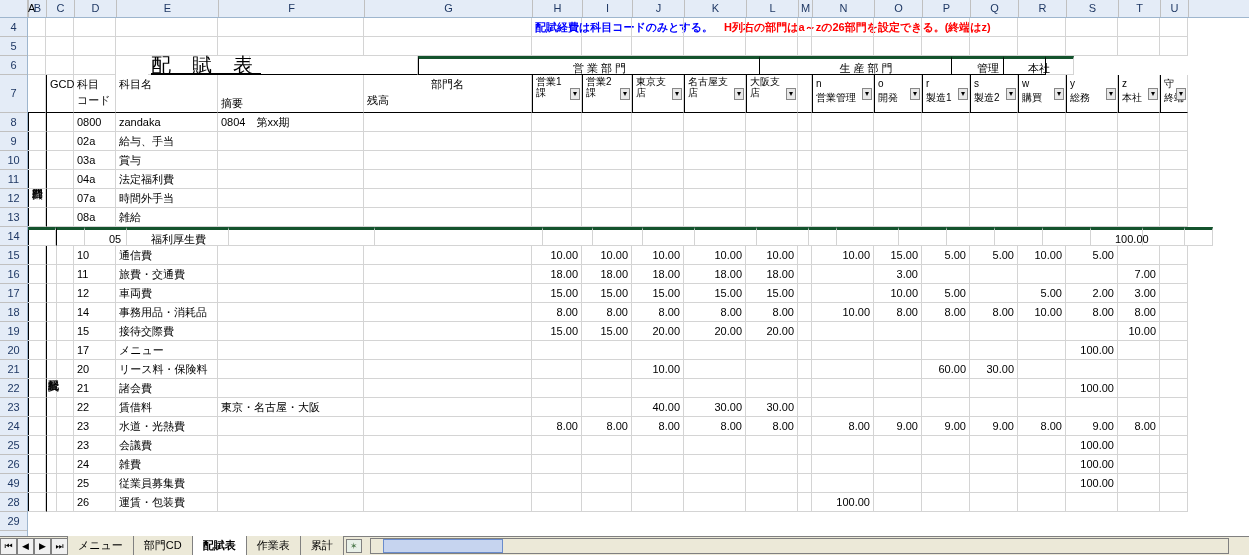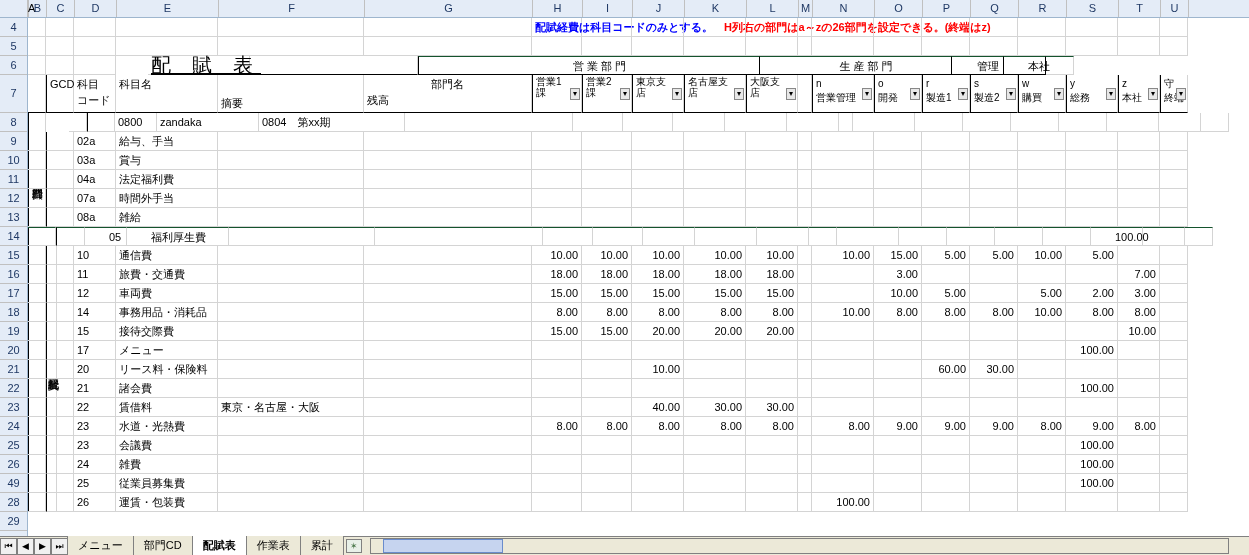--- a/index.html
+++ b/index.html
@@ -13,21 +13,21 @@
 .row-nums { width: 28px; background: #e4ecf7; border-right: 1px solid #9eb6ce; }
 .row-nums div { height: 19px; border-bottom: 1px solid #c0c0c0; text-align: center; line-height: 18px; color: #1f3864; font-size: 11px; }
 .row-nums div.tall { height: 38px; line-height: 37px; }
 .grid { flex: 1; position: relative; overflow: hidden; }
 .row { display: flex; height: 19px; }
 .row.tall { height: 38px; }
 .cell { border-right: 1px solid #d4d4d4; border-bottom: 1px solid #d4d4d4; padding: 1px 3px; line-height: 17px; flex-shrink: 0; overflow: visible; white-space: nowrap; position: relative; }
 .cell.num { text-align: right; font-size: 11px; }
 .cell.center { text-align: center; }
 .cell.bbot { border-bottom: 1px solid #000; }
-.cell.btop { border-top: 1px solid #14532d; padding-left: 24px; }
+.cell.btop { border-top: 3px solid #14532d; padding-left: 24px; }
 .cell.bleft { border-left: 1px solid #000; }
 .cell.bright { border-right: 1px solid #000; }
 .cell.tall { height: 38px; line-height: 16px; }
 .title-big { font-size: 20px; letter-spacing: 8px; font-family: serif; text-decoration: underline; }
 .note1 { color: #0000ff; font-weight: bold; }
 .note2 { color: #ff0000; font-weight: bold; }
 .vert { writing-mode: vertical-rl; text-align: center; display: flex; align-items: center; justify-content: center; height: 100%; width: 100%; }
 .dd { position: absolute; right: 1px; top: 50%; margin-top: -6px; width: 10px; height: 12px; background: #e8e8e8; border: 1px solid #888; font-size: 8px; line-height: 10px; text-align: center; color: #000; }
 .tabs { height: 19px; display: flex; align-items: center; background: #ece9d8; border-top: 1px solid #808080; }
 .tabs .nav { display: flex; }
@@ -225,21 +225,21 @@
             <div style="font-size:10px">z</div>
             <div style="font-size:10px;line-height:11px">本社</div>
             <span class="dd">▾</span>
           </div>
           <div class="cell cU tall bbot bleft">
             <div style="font-size:10px">守</div>
             <div style="font-size:10px;line-height:11px">終端</div>
             <span class="dd">▾</span>
           </div>
         </div>
-        <div class="row" style="position: relative; padding-left: 41px;">
+        <div class="row" style="position: relative;">
           <div class="cell cB bleft" style="height: 133px; border-bottom: 1px solid rgb(0, 0, 0); position: absolute; left: 0px; background: rgb(255, 255, 255);">
             <div class="vert">部門経費</div>
           </div>
           <div class="cell cB" style="width: 18px;"></div>
           <div class="cell cC bleft"></div>
           <div class="cell cD">0800</div>
           <div class="cell cE">zandaka</div>
           <div class="cell cF">0804　第xx期</div>
           <div class="cell cG"></div>
           <div class="cell cH"></div>

